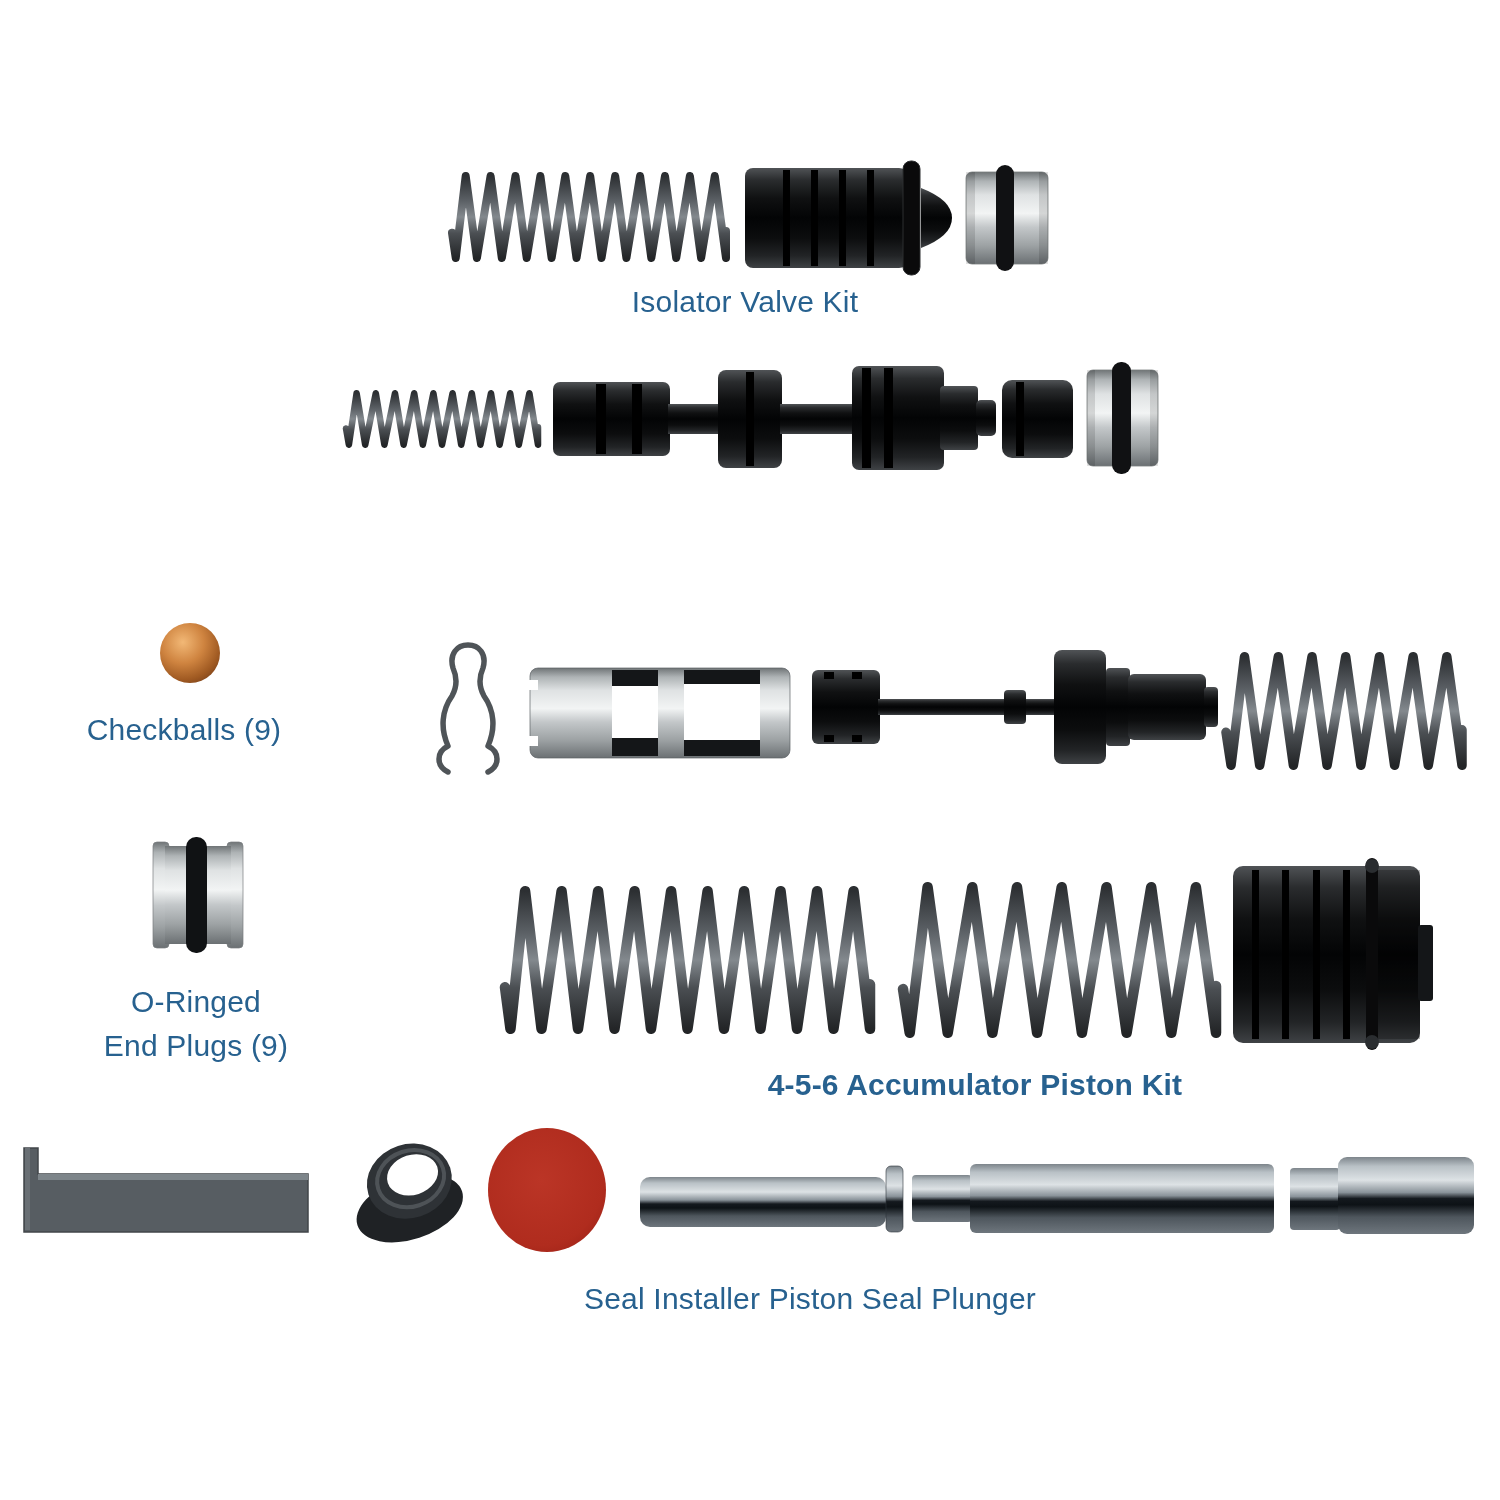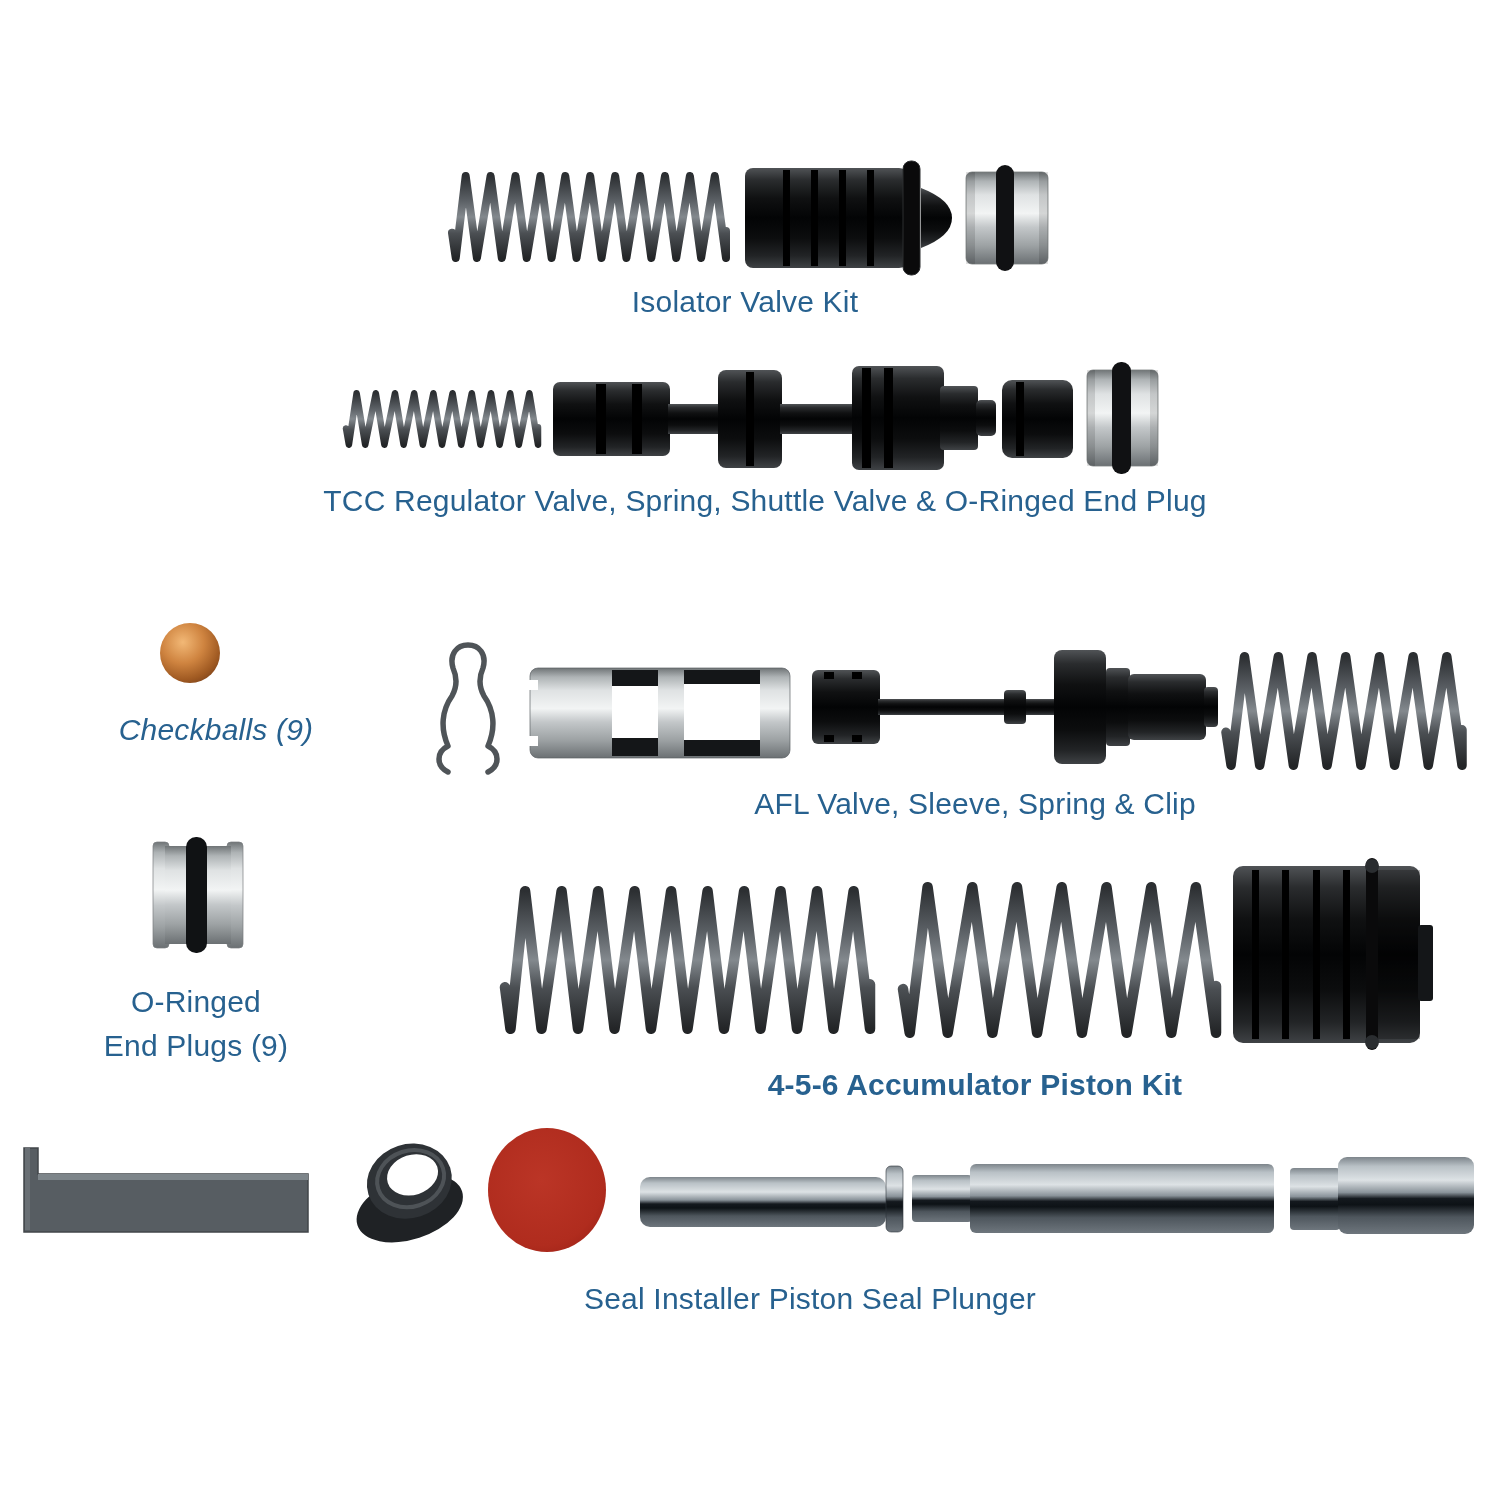--- a/index.html
+++ b/index.html
@@ -203,25 +203,23 @@
       <rect x="886" y="1166" width="17" height="66" rx="5" fill="url(#gRod)" stroke="#2e343a" stroke-width="0.6"></rect>
       <rect x="912" y="1175" width="60" height="47" rx="4" fill="url(#gRod)"></rect>
       <rect x="970" y="1164" width="304" height="69" rx="6" fill="url(#gRod)"></rect>
       <rect x="1290" y="1168" width="50" height="62" rx="4" fill="url(#gRod)"></rect>
       <rect x="1338" y="1157" width="136" height="77" rx="9" fill="url(#gRod)"></rect>
     </g>
   </svg>
 
   <div class="label" style="left:745px;top:280px;">Isolator Valve Kit</div>
 
-  <div class="label" style="left:765px;top:479px;">TCC Regulator Valve, Spring, Shuttle Valve &amp; O-Ringed End Plug</div>
-
-  <div class="label" style="left:216px;top:708px;font-style:italic;">Checkballs (9)</div>
-
-  <div class="label" style="left:975px;top:782px;">AFL Valve, Sleeve, Spring &amp; Clip</div>
+
+  <div class="label" style="left:184px;top:708px;">Checkballs (9)</div>
+
 
   <div class="label" style="left:196px;top:972px;margin-top:8px;">
     <div>O-Ringed</div>
     <div>End Plugs (9)</div>
   </div>
 
   <div class="label" style="left:975px;top:1063px;font-weight:bold;">4-5-6 Accumulator Piston Kit</div>
 
   <div class="label" style="left:790px;top:1277px;margin-left:20px;">Seal Installer Piston Seal Plunger</div>
 </div>

